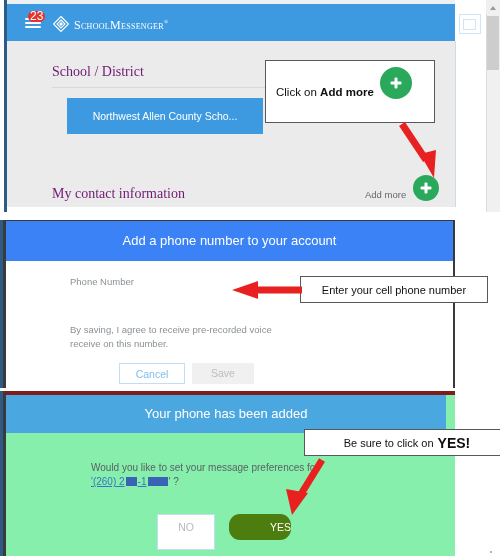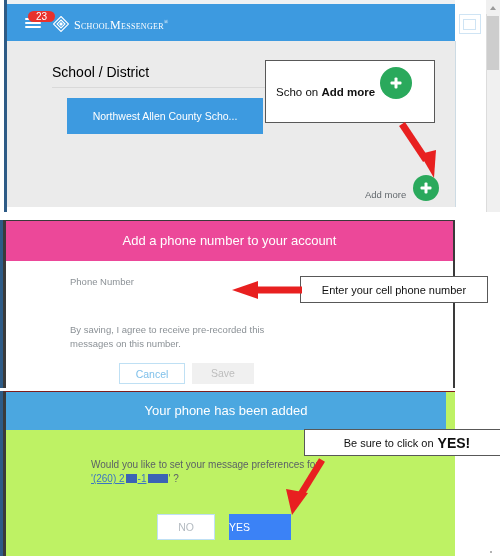--- a/index.html
+++ b/index.html
@@ -55,25 +55,25 @@
     background: #ffffff;
     border-radius: 1px;
   }
   .hamburger i:nth-child(1) { top: 1px;  width: 13px; }
   .hamburger i:nth-child(2) { top: 5px;  width: 16px; }
   .hamburger i:nth-child(3) { top: 9px;  width: 16px; }
   #notif-badge {
     position: absolute;
     left: 21px; top: 7px;
     min-width: 14px; height: 11px;
-    padding: 0 8px;
+    padding: 0 2px;
     background: #e8322c;
     border-radius: 7px;
     color: #ffffff;
-    font-size: 10px;
+    font-size: 12px;
     line-height: 11px;
     text-align: center;
     font-family: "Liberation Sans", sans-serif;
     box-sizing: border-box;
   }
   #brand-diamond {
     position: absolute;
     left: 46px; top: 12px;
     width: 16px; height: 16px;
   }
@@ -105,23 +105,23 @@
   }
   #app-body {
     position: absolute;
     left: 7px; top: 41px;
     width: 448px; height: 166px;
     background: #ebebeb;
     border-right: 1px solid #cddbe4;
   }
   .app-heading {
     position: absolute;
-    color: #000000;
+    color: #701a75;
     font-size: 14px;
-    font-family: Liberation Sans, sans-serif;
+    font-family: Liberation Serif, serif;
   }
   #heading-school { left: 45px; top: 23px; }
   #rule-school {
     position: absolute;
     left: 45px; top: 46px;
     width: 290px; height: 1px;
     background: #d9d9d9;
   }
   #btn-district {
     position: absolute;
@@ -234,21 +234,21 @@
   #addphone-edge {
     position: absolute;
     left: 0; top: 220px;
     width: 3px; height: 168px;
     background: #2e5b86;
   }
   #addphone-header {
     position: absolute;
     left: 0; top: 0;
     width: 100%; height: 40px;
-    background: #ec4899;
+    background: #3b82f6;
     color: #ffffff;
     font-size: 13px;
     line-height: 40px;
     text-align: center;
   }
   #label-phone {
     position: absolute;
     left: 64px; top: 55px;
     color: #8b9196;
     font-size: 9.5px;
@@ -297,23 +297,23 @@
     color: #bdbdbd;
     line-height: 21px;
     cursor: default;
   }
 
   
   #panel-confirm {
     position: absolute;
     left: 3px; top: 391px;
     width: 452px; height: 165px;
-    background: #bef264;
+    background: #86efac;
     border-left: 3px solid #3a3a3a;
-    border-top: 1px solid #7f1d1d;
+    border-top: 4px solid #7f1d1d;
     box-sizing: border-box;
     overflow: hidden;
   }
   #confirm-edge {
     position: absolute;
     left: 0; top: 391px;
     width: 3px; height: 165px;
     background: #2e5b86;
   }
   #confirm-header {
@@ -352,43 +352,44 @@
     background: #3b63b5;
     height: 9px;
     vertical-align: middle;
     margin: 0 1px;
   }
   #redact-a { width: 11px; }
   #redact-b { width: 20px; }
   #btn-no {
     position: absolute;
     left: 157px; top: 514px;
-    width: 58px; height: 26px;
+    width: 58px; height: 36px;
     border: 1px solid #bfe0f4;
     background: #ffffff;
     color: #b4bbc1;
     font-size: 10.5px;
     line-height: 25px;
     text-align: center;
     box-sizing: border-box;
     cursor: pointer;
     z-index: 20;
   }
   #btn-yes {
     position: absolute;
     left: 229px; top: 514px;
     width: 62px; height: 26px;
-    background: #3b82f6;
+    background: #4d7c0f;
     color: #ffffff;
     font-size: 10.5px;
     line-height: 26px;
-    text-align: left;
+    text-align: right;
     box-sizing: border-box;
     cursor: pointer;
     z-index: 20;
+    border-radius: 11px;
   }
 
   
   #scrollbar-track {
     position: absolute;
     right: 0; top: 0;
     width: 14px; height: 212px;
     background: #f0f0f0;
     border-left: 1px solid #dcdcdc;
     box-sizing: border-box;
@@ -450,46 +451,47 @@
 
     <div id="topbar-card-icon">
         <i></i>
       </div>
   </div>
 
   <div id="app-body">
     <div class="app-heading" id="heading-school">School / District</div>
     <div id="rule-school"></div>
     <div id="btn-district">Northwest Allen County Scho...</div>
+    <div class="app-heading" id="heading-contact">My contact information</div>
     <div id="addmore-label">Add more</div>
   </div>
 
   <div class="plus-fab" id="fab-addmore"></div>
 
   <div id="scrollbar-track">
     <div id="scrollbar-up"></div>
     <div id="scrollbar-thumb"></div>
   </div>
 </div>
 
 <div class="callout" id="callout-addmore">
-  <span class="cotext"><span>Scho on </span><b>Add more</b></span>
+  <span class="cotext"><span>Click on </span><b>Add more</b></span>
 </div>
 <div class="plus-fab" id="fab-callout"></div>
 
 <svg class="arrow" style="left:398px; top:120px; width:44px; height:62px;" viewBox="0 0 44 62">
   <line x1="4" y1="4" x2="28" y2="40" stroke="#e82020" stroke-width="7"></line>
   <polygon points="22,34 36,58 38,30" fill="#e82020"></polygon>
 </svg>
 
 <div id="addphone-edge"></div>
 <div id="panel-addphone">
   <div id="addphone-header">Add a phone number to your account</div>
   <div id="label-phone">Phone Number</div>
-  <div id="consent-text">By saving, I agree to receive pre-recorded this messages on this number.</div>
+  <div id="consent-text">By saving, I agree to receive pre-recorded voice receive on this number.</div>
   <div class="modal-btn" id="btn-cancel">Cancel</div>
   <div class="modal-btn" id="btn-save">Save</div>
 </div>
 
 <div class="callout" id="callout-phone">
   <span>Enter your cell phone number</span>
 </div>
 
 <svg class="arrow" style="left:228px; top:280px; width:76px; height:20px;" viewBox="0 0 76 20">
   <line x1="74" y1="10" x2="26" y2="10" stroke="#e82020" stroke-width="7"></line>

